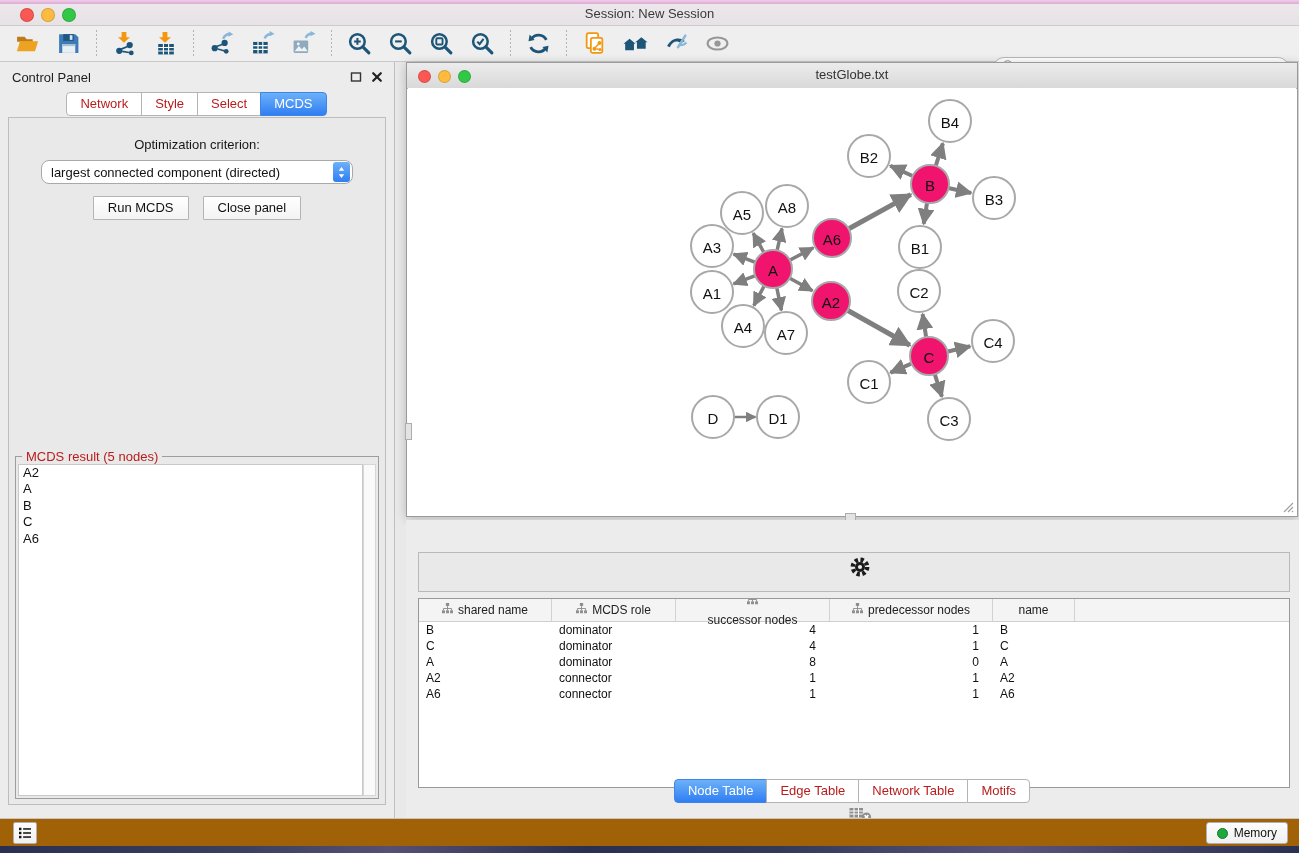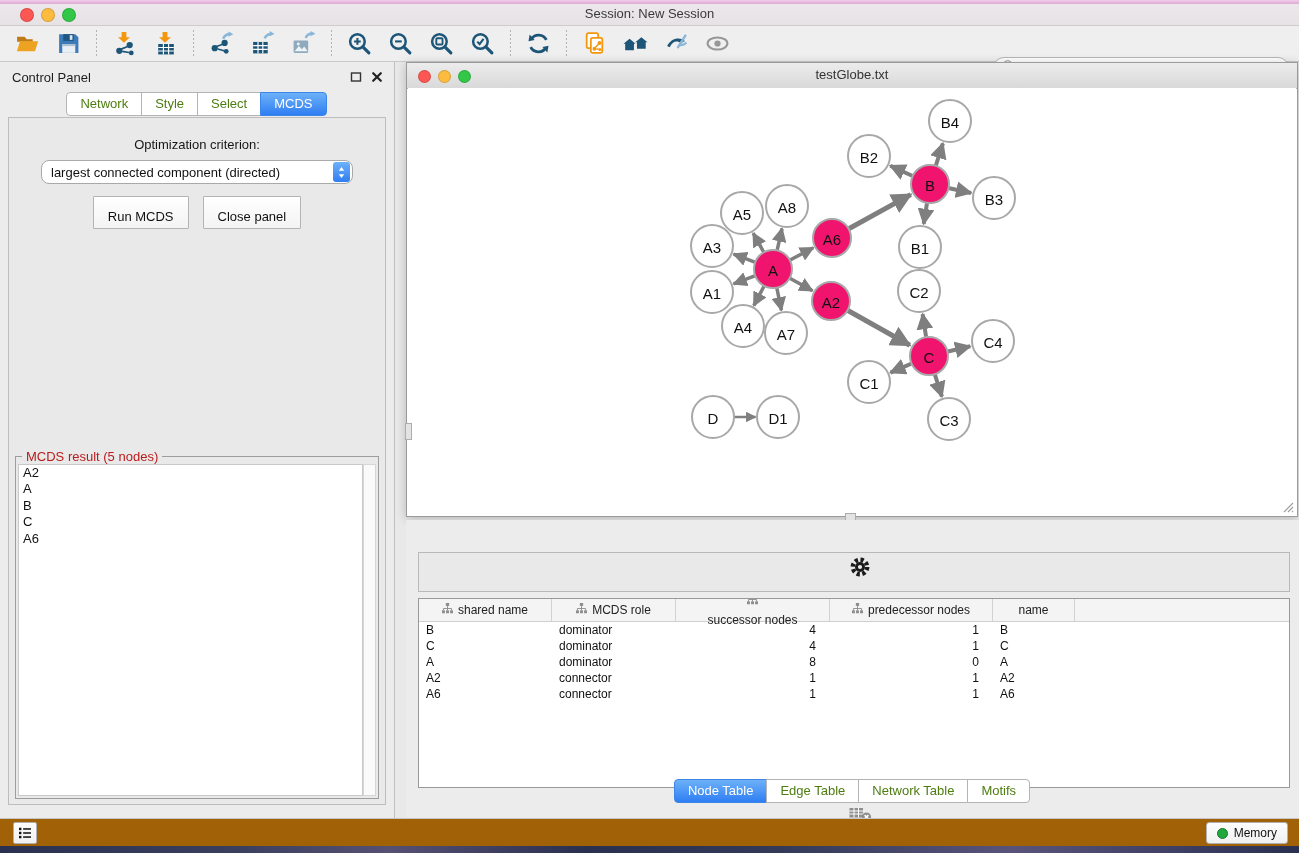--- a/index.html
+++ b/index.html
@@ -27,36 +27,36 @@
   .search-wrap input{border:none;outline:none;flex:1;height:18px;font-size:12px;background:transparent;padding-left:5px;}
   
   .control-panel{position:absolute;left:0;top:62px;width:395px;height:756px;background:#ececec;
                  border-right:1px solid #bfbfbf;box-sizing:border-box;}
   .panel-titlebar{position:relative;height:30px;}
   .panel-titlebar .ptitle{position:absolute;left:12px;top:8px;font-size:13px;color:#1d1d1d;}
   .win-icons{position:absolute;right:10px;top:8px;display:flex;gap:8px;}
   .win-icons .wbtn{width:13px;height:13px;border:none;background:transparent;padding:0;cursor:pointer;}
   .win-icons svg{width:12px;height:12px;display:block;}
   .tabs-row{display:flex;justify-content:center;position:relative;z-index:2;}
-  .tab{background:#fff;border:1px solid #b4b4b4;padding:3px 13px 4px;font-size:13px;margin-left:-1px;cursor:pointer;color:#4d7c0f;}
+  .tab{background:#fff;border:1px solid #b4b4b4;padding:3px 13px 4px;font-size:13px;margin-left:-1px;cursor:pointer;color:#b91c1c;}
   .tab:first-child{border-radius:4px 0 0 4px;}
   .tab:last-child{border-radius:0 4px 4px 0;}
   .tab.active{background:linear-gradient(#6db1f8,#2f7ef3);color:#fff;border-color:#3c86ea;}
   .cp-content{position:absolute;left:8px;right:8px;top:55px;height:688px;background:#e9e9e9;
               border:1px solid #bdbdbd;box-sizing:border-box;}
   .opt-label{text-align:center;margin-top:19px;font-size:13px;color:#161616;}
   .select-row{display:flex;justify-content:center;margin-top:8px;}
   .cy-select{position:relative;width:312px;height:24px;background:#fff;border:1px solid #a9a9a9;border-radius:8px;
              display:flex;align-items:center;box-sizing:border-box;cursor:pointer;}
   .cy-select .sel-text{font-size:13px;padding-left:9px;color:#111;flex:1;white-space:nowrap;overflow:hidden;}
   .cy-select .stepper{width:17px;height:20px;margin-right:2px;border-radius:3px;background:linear-gradient(#6db1f8,#2f7ef3);
                       display:flex;align-items:center;justify-content:center;}
   .btn-row{display:flex;justify-content:center;gap:14px;margin-top:12px;}
   .btn{background:linear-gradient(#ffffff,#f3f3f3);border:1px solid #b4b4b4;border-radius:1px;
-       font-size:13px;padding:12px 14px 4px;cursor:pointer;color:#111;}
+       font-size:13px;padding:3px 14px 4px;cursor:pointer;color:#111;}
   .result-fieldset{position:absolute;left:6px;right:6px;top:338px;bottom:5px;border:1px solid #9d9d9d;}
   .result-legend{position:absolute;top:-8px;left:6px;background:#e9e9e9;padding:0 4px;font-size:13px;color:#b91c1c;}
   .result-list{position:absolute;left:2px;right:15px;top:7px;bottom:2px;background:#fff;border:1px solid #c9c9c9;
                overflow:hidden;}
   .result-scroll{position:absolute;top:7px;right:2px;bottom:2px;width:13px;background:#fafafa;border:1px solid #d6d6d6;box-sizing:border-box;}
   .list-item{font-size:13px;line-height:16.4px;padding-left:4px;color:#111;cursor:default;}
   
   .net-window{position:absolute;left:406px;top:62px;width:892px;height:455px;background:#fff;
               border:1px solid #9a9a9a;box-sizing:border-box;box-shadow:0 2px 10px rgba(0,0,0,.22);}
   .net-titlebar{position:relative;height:25px;background:linear-gradient(#ececec,#d9d9d9);border-bottom:1px solid #b3b3b3;}

